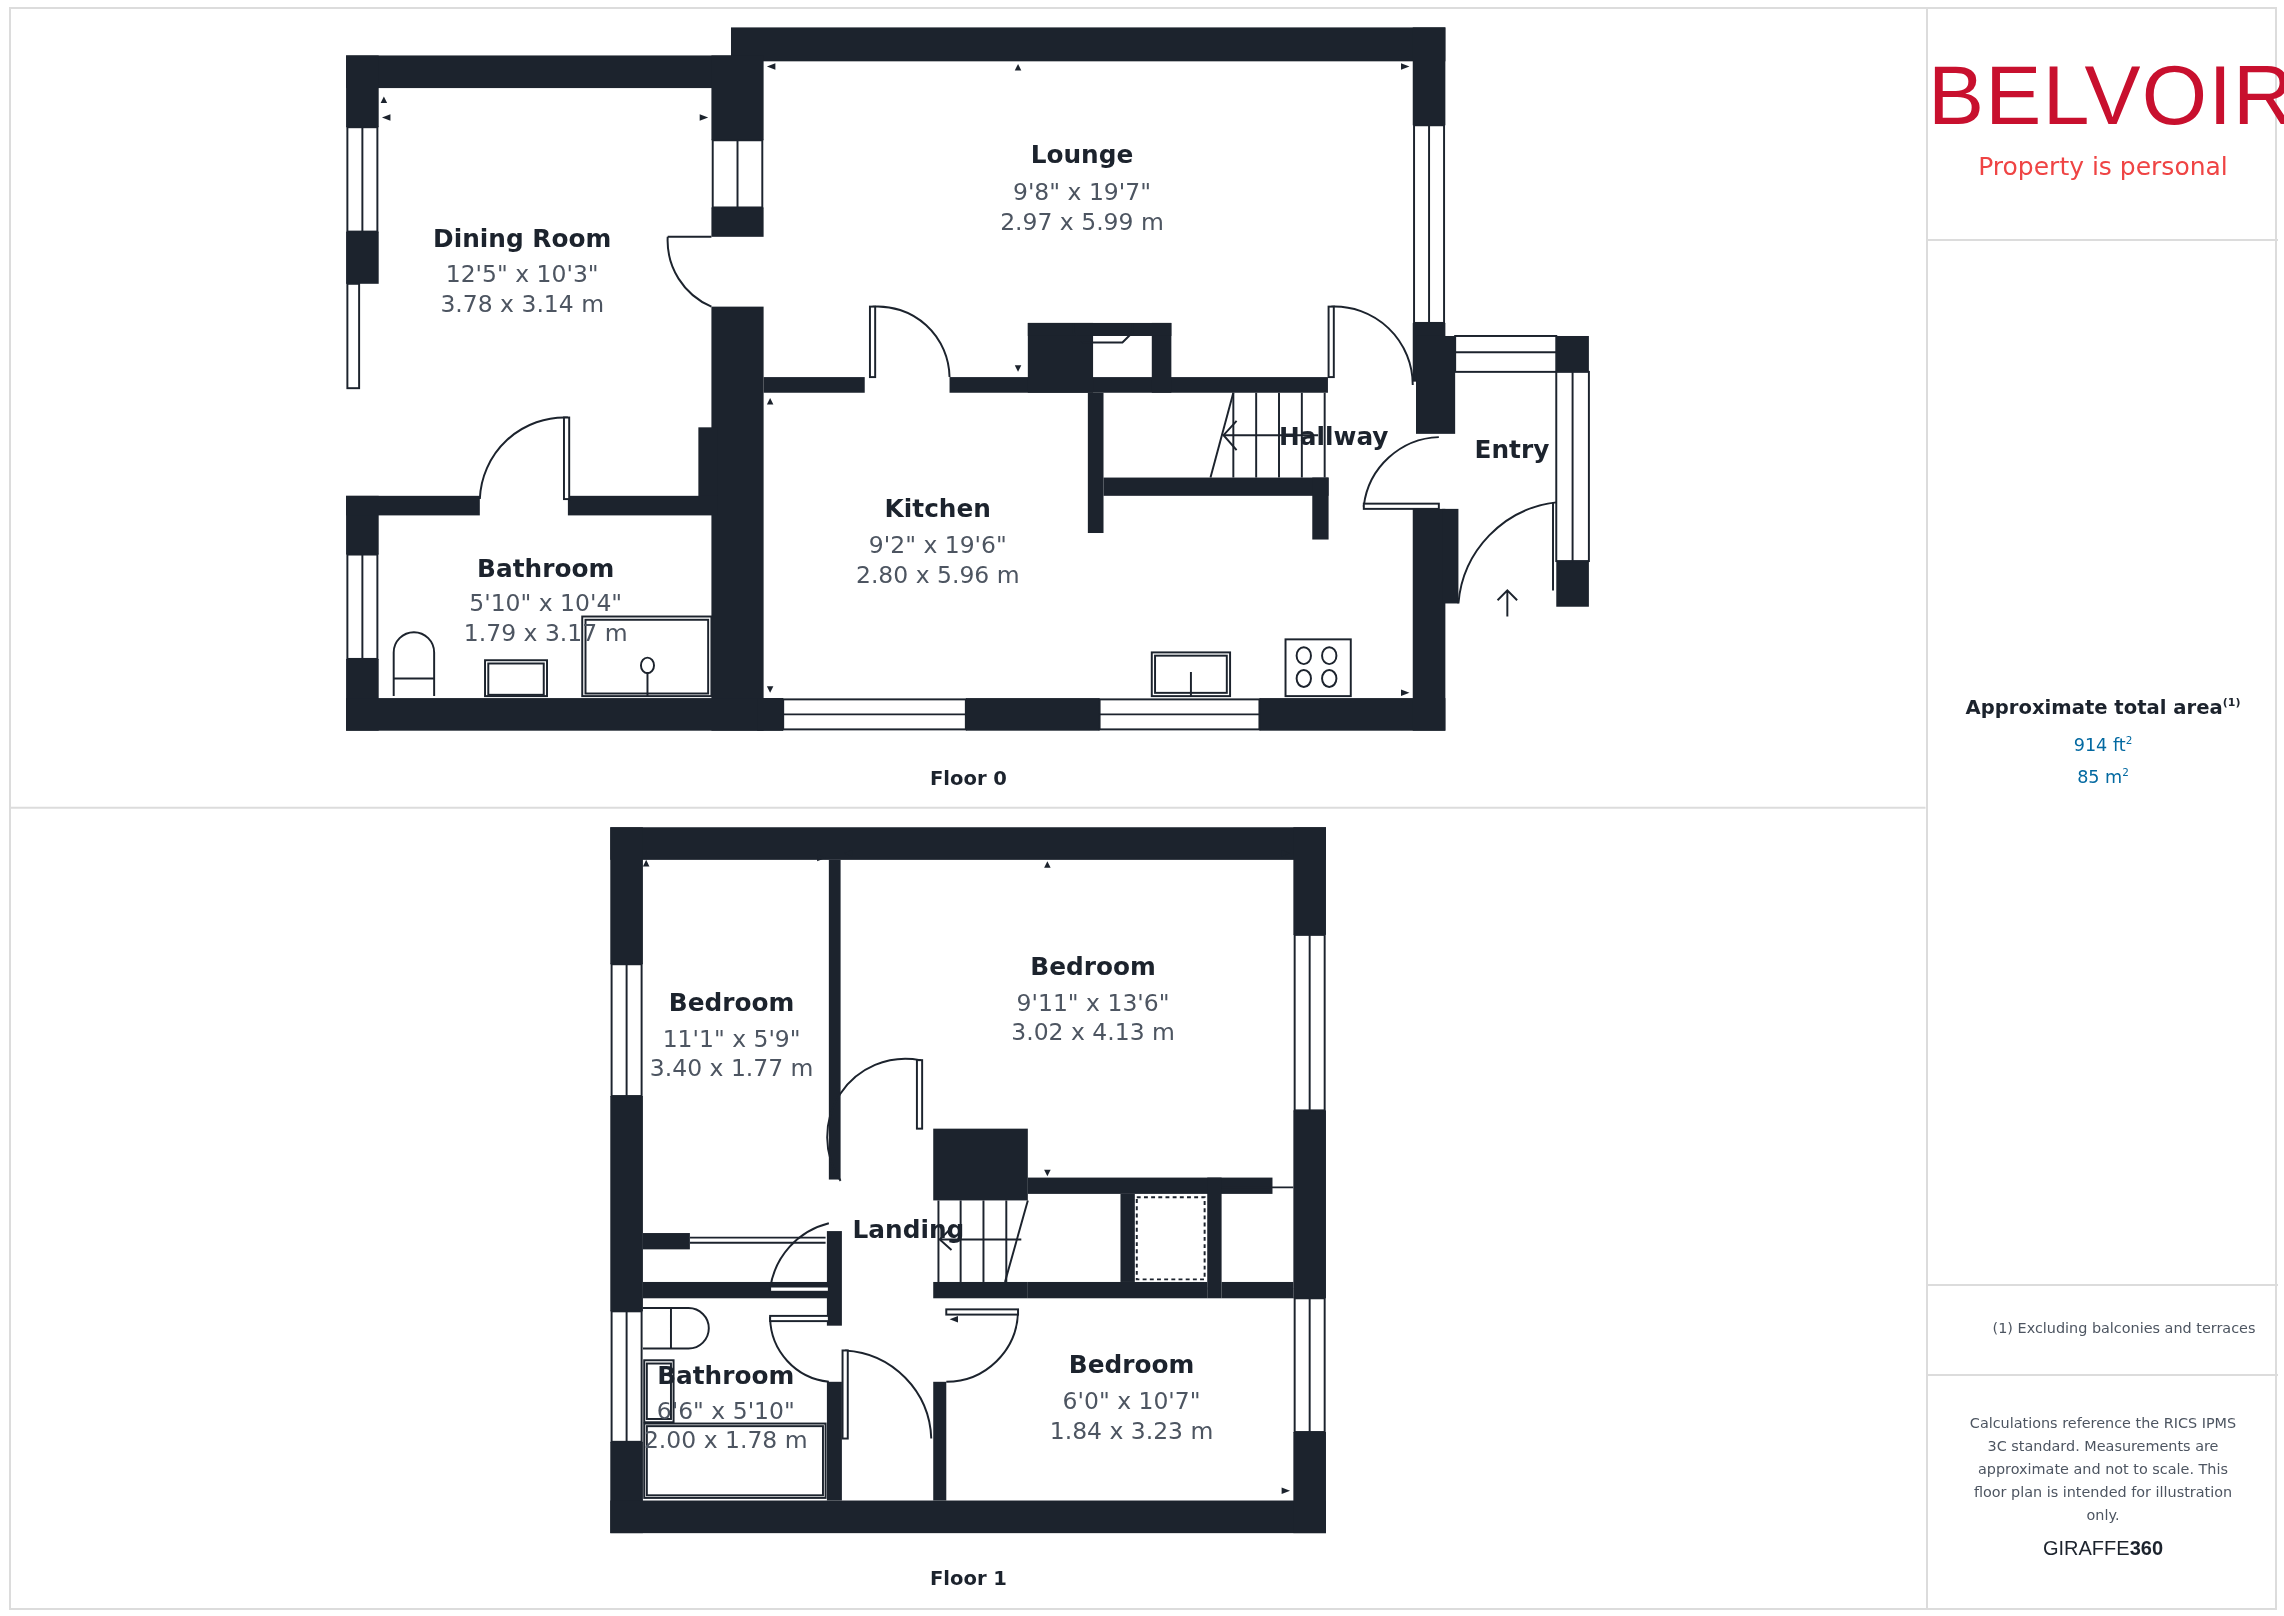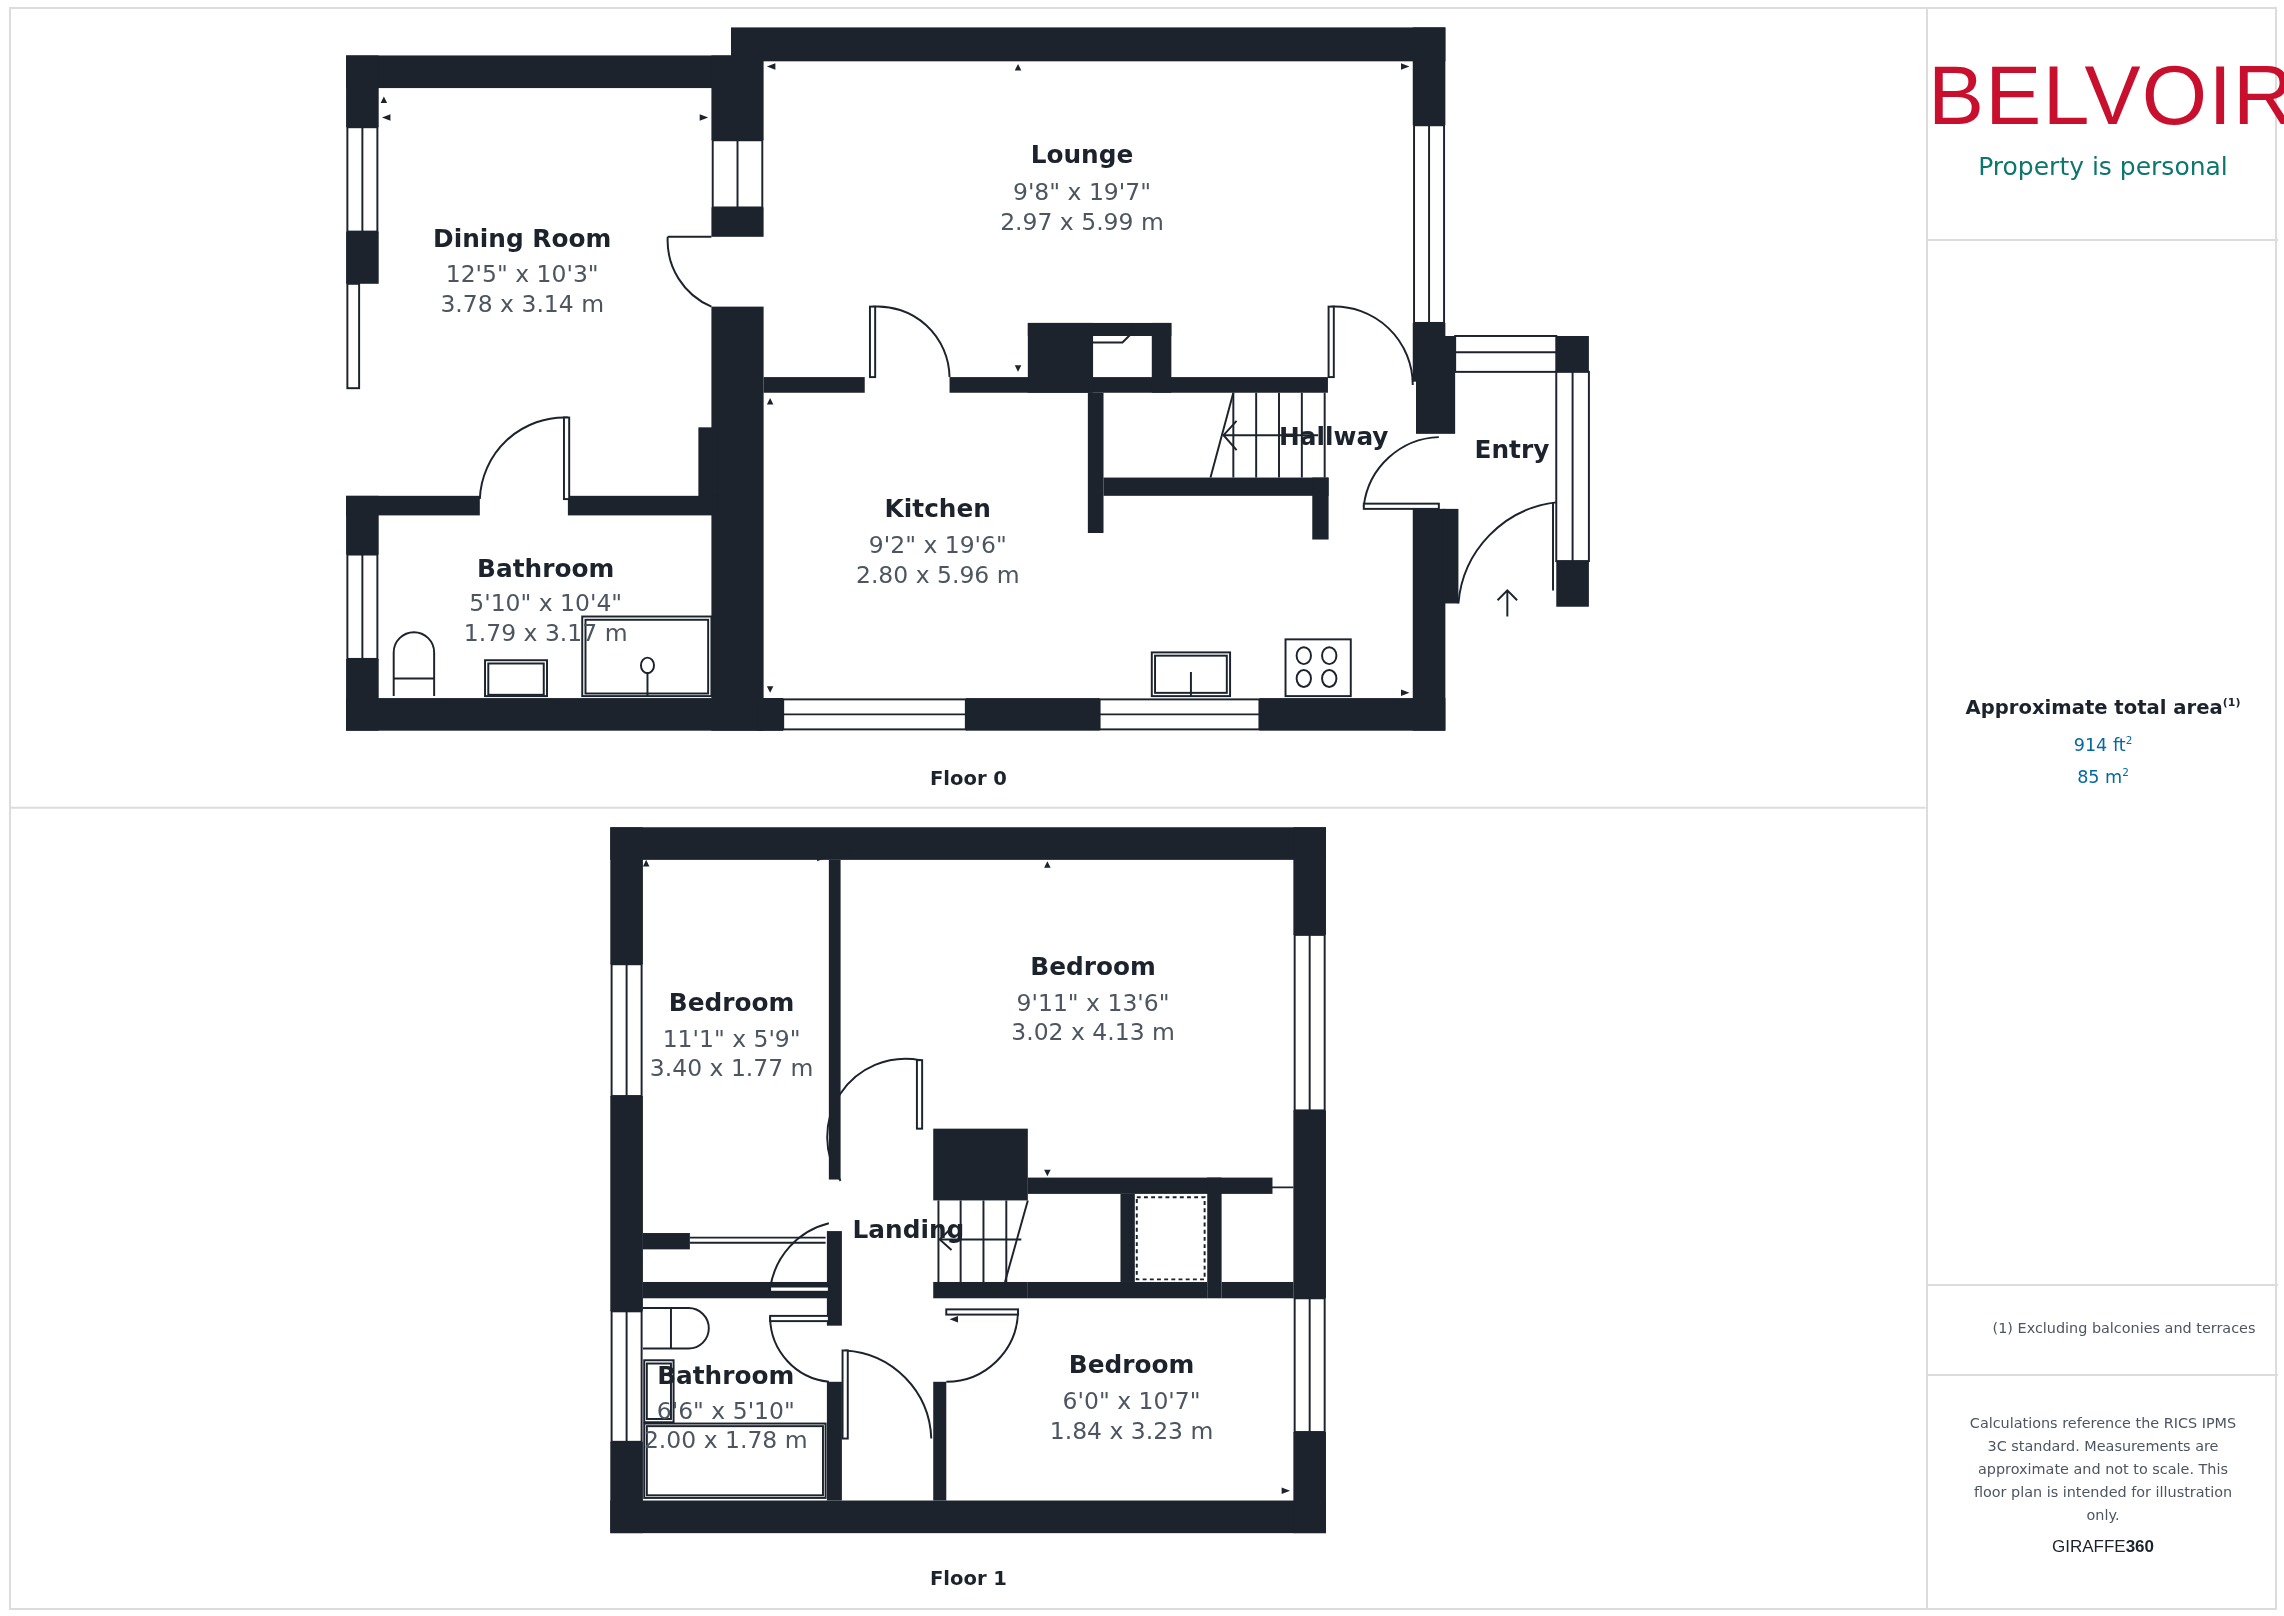--- a/index.html
+++ b/index.html
@@ -18,32 +18,32 @@
 
   
   .panel { position: absolute; left: 1926px; top: 6.5px; width: 352px; height: 1603px;
            border-left: 2px solid #dcdcdc; box-sizing: border-box; }
   .panel-sec { position: absolute; left: 0; width: 100%; border-bottom: 2px solid #dcdcdc;
                box-sizing: border-box; text-align: center; }
   .logo-sec { top: 0; height: 234px; }
   .brand { position: absolute; left: 0; width: 100%; top: 46px; font-family: "Liberation Sans", sans-serif;
            font-size: 84px; line-height: 1; color: #c8102e; letter-spacing: 1.3px; }
   .tagline { position: absolute; left: 0; width: 100%; top: 145px; font-family: "DejaVu Sans", sans-serif;
-             font-size: 25px; color: #0f766e; }
+             font-size: 25px; color: #ef4444; }
   .area-sec { top: 234px; height: 1045px; }
   .area-title { position: absolute; left: 0; width: 100%; top: 455px; font-weight: bold; font-size: 19.6px; color: #1c232d; }
   .area-title sup { font-size: 11px; }
   .area-ft, .area-m { position: absolute; left: 0; width: 100%; font-size: 17.6px; color: #0369a1; }
   .area-ft { top: 493px; } .area-m { top: 525px; }
   .area-ft sup, .area-m sup { font-size: 10.4px; }
   .note-sec { top: 1279px; height: 90px; }
   .footnote { position: absolute; left: 0; width: 100%; top: 34px; font-size: 14.4px; color: #4d5561; padding-left: 21px; }
   .disc-sec { top: 1369px; height: 261px; border-bottom: none; }
   .disclaimer { position: absolute; left: 33px; right: 33px; top: 36px; font-size: 14.4px; line-height: 23px; color: #4d5561; }
-  .credit { position: absolute; left: 0; width: 100%; top: 161px; font-family: "Liberation Sans", sans-serif; font-size: 17px; color: #1c232d; }
+  .credit { position: absolute; left: 0; width: 100%; top: 161px; font-family: "Liberation Sans", sans-serif; font-size: 20px; color: #1c232d; }
   .credit b { font-weight: bold; }
 </style>
 </head>
 <body>
 
 <div class="frame"></div>
 
 <svg class="plan-svg" viewBox="0 0 3500 2477" xmlns="http://www.w3.org/2000/svg">
 
   <line x1="14" y1="1238" x2="2951" y2="1238" stroke="#dcdcdc" stroke-width="3"></line>

